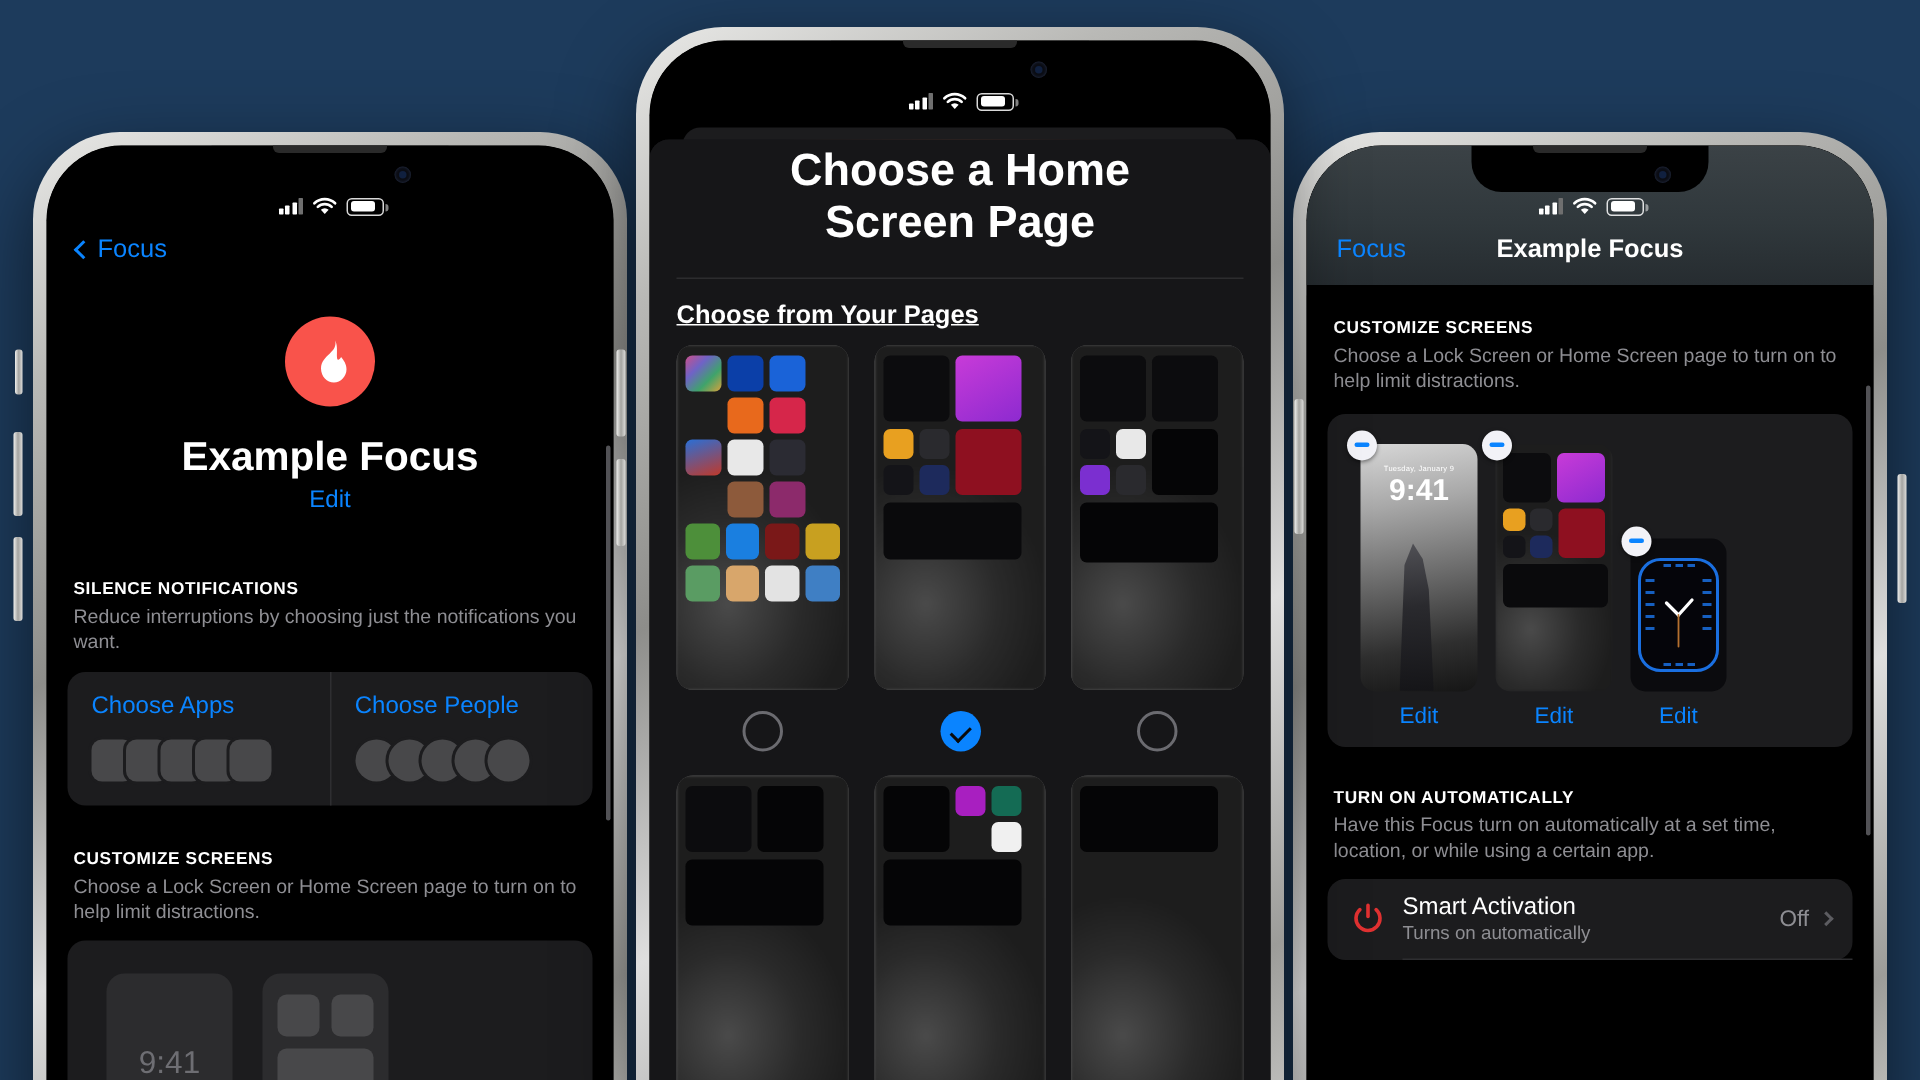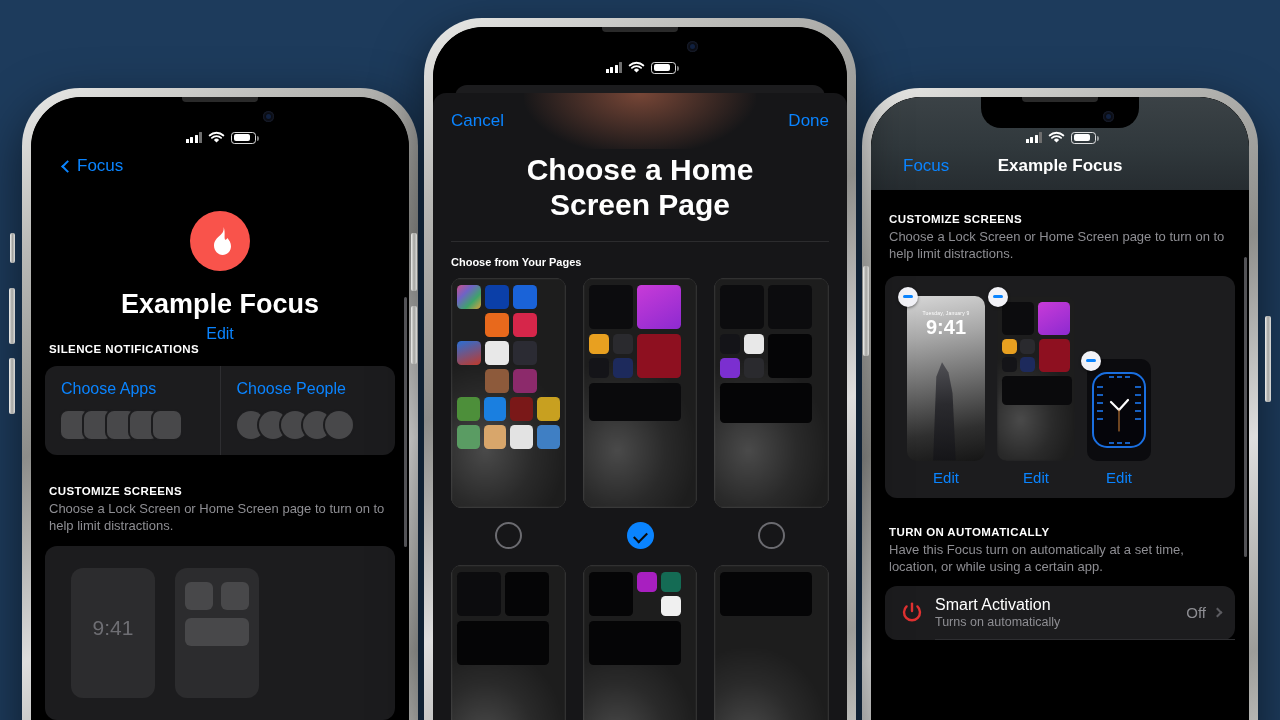--- a/index.html
+++ b/index.html
@@ -42,21 +42,21 @@
   .bars i { width: 3px; background: #fff; border-radius: .5px; display:block; }
   .bars i:nth-child(1){height:4px}.bars i:nth-child(2){height:6px}
   .bars i:nth-child(3){height:8.5px;background:#fff}.bars i:nth-child(4){height:11px;background:#6f6f6f}
   .batt { width: 25px; height: 12px; border: 1.4px solid rgba(255,255,255,.85); border-radius: 3.5px; position: relative; }
   .batt::after { content:""; position:absolute; right:-3.5px; top:3.2px; width:2px; height:5px;
      background: rgba(255,255,255,.5); border-radius: 0 2px 2px 0; }
   .batt i { position:absolute; left:1.4px; top:1.4px; bottom:1.4px; width:70%; background:#fff; border-radius:2px; display:block;}
 
   
   .navbar { position: relative; z-index: 20; height: 46px; display:flex; align-items:center;
-     padding: 0 32px; color: #0a84ff; font-size: 17px; }
+     padding: 0 20px; color: #0a84ff; font-size: 17px; }
   .nav-back { display:flex; align-items:center; gap:5px; cursor:pointer; }
   .nav-title { position:absolute; left:0; right:0; text-align:center; color:#fff; font-weight:bold; font-size:17px; pointer-events:none;}
   .chev-l { width:9px; height:9px; border-left:2.6px solid #0a84ff; border-bottom:2.6px solid #0a84ff;
     transform: rotate(45deg); display:inline-block; }
   .sec-hdr { color:#fff; font-size:11.5px; font-weight:bold; letter-spacing:.4px; padding:0 18px; }
   .sec-sub { color:#8e8e93; font-size:13px; line-height:1.33; padding:3px 18px 0 18px; }
   .card { background:#1c1c1e; border-radius:12px; margin:11px 14px 0 14px; }
 
   .twocol { display:flex; }
   .twocol > div { flex:1; padding:14px 0 16px 16px; }
@@ -80,21 +80,21 @@
   
   .modal { position:absolute; left:0; right:0; bottom:0; top:66px; background:#161618;
      border-radius:13px 13px 0 0; overflow:hidden; z-index:18; }
   .modal-glow { position:absolute; top:0; left:22%; width:56%; height:62px;
      background: radial-gradient(ellipse at 50% 0%, rgba(200,110,80,.55), rgba(200,110,80,0) 72%); }
   .modal-head { position:relative; display:flex; align-items:center; justify-content:space-between;
      height:56px; padding:0 18px; color:#0a84ff; font-size:17px; }
   .modal-title { text-align:center; color:#fff; font-weight:bold; font-size:30px; line-height:1.16;
      padding:4px 30px 18px 30px; }
   .modal-divider { height:1px; background:#2c2c2e; margin:0 18px; }
-  .modal-sub { color:#fff; font-weight:bold; font-size:11px; padding:14px 18px 10px 18px; }
+  .modal-sub { color:#fff; font-weight:bold; font-size:17px; padding:14px 18px 10px 18px;text-decoration:underline; }
 
   .pg-grid { display:flex; gap:17px; padding:0 18px; }
   .pg-col { flex:1; display:flex; flex-direction:column; align-items:center; }
   .pg-thumb { width:100%; aspect-ratio: 103/207; border-radius:11px; overflow:hidden; position:relative;
      background:#5a5a5a; }
   .pg-bg { position:absolute; inset:0;
      background:
        radial-gradient(ellipse 70% 40% at 30% 75%, #4a4a4a 0%, #2a2a2a 60%, #1d1d1d 100%),
        linear-gradient(160deg,#b9b9b9 0%, #9a9a9a 22%, #6b6b6b 46%, #3a3a3a 70%, #202020 100%);
      filter: blur(1.2px); }
@@ -198,22 +198,23 @@
           <div style="text-align:center;padding-top:14px;">
             <div style="width:60px;height:60px;border-radius:50%;background:#f9534b;margin:0 auto;display:flex;align-items:center;justify-content:center;">
               <svg width="26" height="32" viewBox="0 0 26 32">
                 <path d="M16.5 2c.8 4-1.2 6.3-3.6 8.6C10 13.2 7 16 7 20.6 7 25.8 11 30 15.6 30S24 26 24 21.2c0-3.6-1.9-6-3.6-8.2-1.2 2.1-2.5 2.4-2.7.6-.3-3 .6-7.9-1.2-11.6z" fill="#fff"></path>
               </svg>
             </div>
             <div style="color:#fff;font-size:27px;font-weight:bold;margin-top:18px;">Example Focus</div>
             <div style="color:#0a84ff;font-size:16px;margin-top:5px;">Edit</div>
           </div>
 
-          <div style="">
+          <div style="margin-top:44px;">
             <div class="sec-hdr">SILENCE NOTIFICATIONS</div>
+            <div class="sec-sub">Reduce interruptions by choosing just the notifications you want.</div>
             <div class="card twocol">
               <div>
                 <div class="col-link">Choose Apps</div>
                 <div class="sqs">
                     <span></span>
                     <span></span>
                     <span></span>
                     <span></span>
                     <span></span>
                   </div>
@@ -293,24 +294,20 @@
             <div class="batt">
                 <i></i>
               </div>
           </div>
         </div>
 
         <div style="position:absolute;top:58px;left:22px;right:22px;height:40px;background:#1c1c1e;border-radius:12px 12px 0 0;"></div>
 
         <div class="modal">
           <div class="modal-glow"></div>
-          <div class="modal-head">
-            <span>Cancel</span>
-            <span>Done</span>
-          </div>
           <div style="position:relative;background:#161618;">
             <div class="modal-title">
               <div>Choose a Home</div>
               <div>Screen Page</div>
             </div>
             <div class="modal-divider"></div>
             <div class="modal-sub">Choose from Your Pages</div>
 
             <div class="pg-grid">
 

